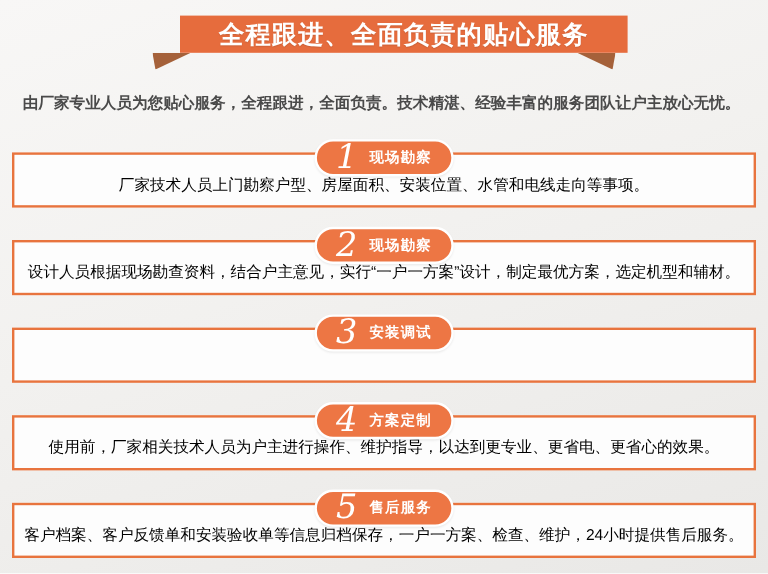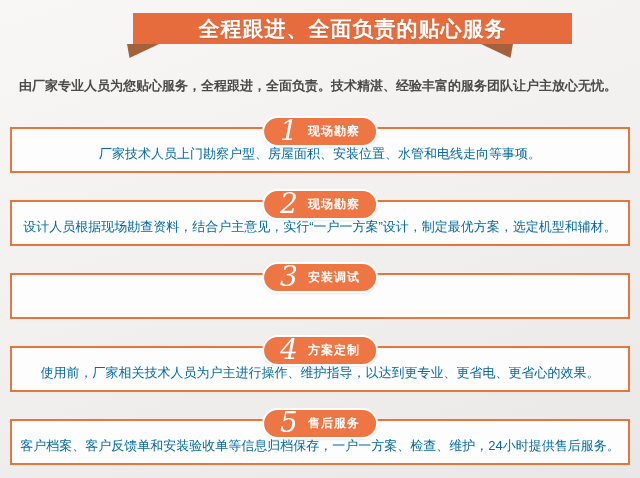--- a/index.html
+++ b/index.html
@@ -6,22 +6,22 @@
   .page {
     position:relative;
     width:640px; height:478px;
     overflow:hidden;
     background:linear-gradient(160deg,#f8f7f6 0%,#f2f1ef 45%,#e9e8e6 100%);
     font-family:"Liberation Sans","DejaVu Sans",sans-serif;
   }
 
   
   .ribbon {
-    position:absolute; left:133px; top:13px;
-    width:439px; height:31px;
+    position:absolute; left:150px; top:13px;
+    width:373px; height:31px;
     background:#e66c3d;
     z-index:3;
     display:flex; align-items:center; justify-content:center;
   }
   .ribbon-title {
     color:#ffffff; font-size:21px; font-weight:bold; letter-spacing:1px;
     text-shadow:0 1px 1px rgba(0,0,0,0.12);
     white-space:nowrap;
   }
   .fold {
@@ -71,21 +71,21 @@
     font-style:italic;
     font-size:28px; line-height:1;
     color:#ffffff;
     position:relative; top:-1px;
   }
   .badge-title {
     font-size:12px; font-weight:bold; color:#ffffff;
     letter-spacing:1px; white-space:nowrap;
   }
   .step-desc {
-    font-size:13px; color:#0369a1; white-space:nowrap;
+    font-size:13px; color:#000000; white-space:nowrap;
   }
 </style>
 </head>
 <body>
 
 <div class="page">
 
   <div class="ribbon">
     <span class="ribbon-title">全程跟进、全面负责的贴心服务</span>
   </div>

